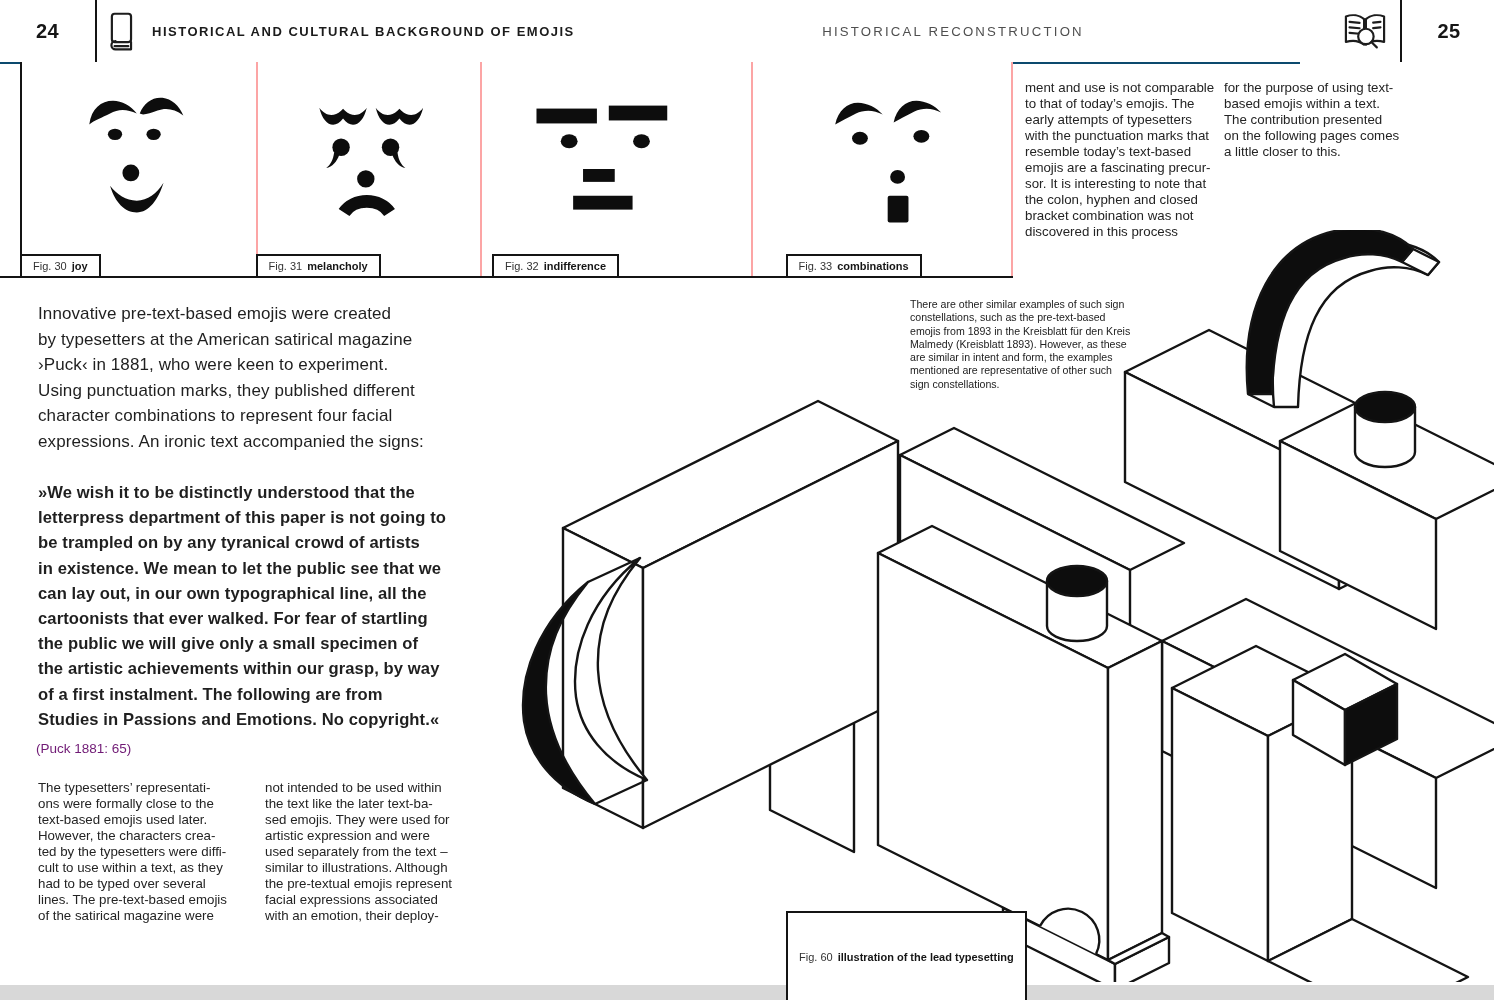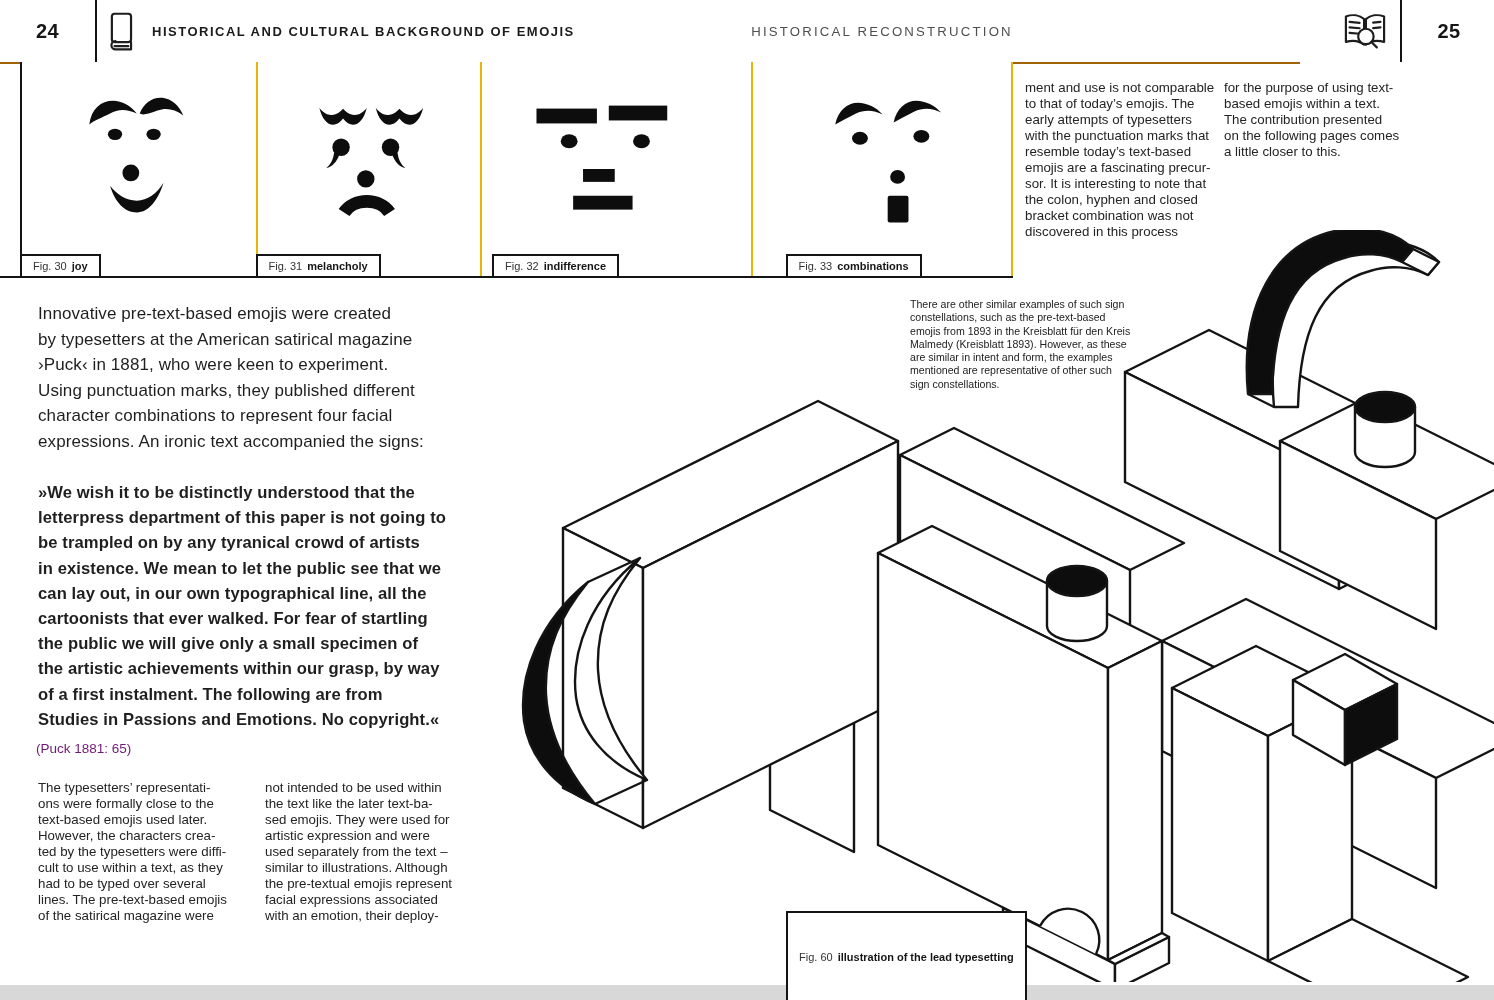--- a/index.html
+++ b/index.html
@@ -2,35 +2,35 @@
 <html><head>
 <meta charset="utf-8">
 <style>
   html,body{margin:0;padding:0;background:#e8e8e8;}
   .spread{
     position:relative;width:1494px;height:1000px;background:#ffffff;
     font-family:"Liberation Sans","DejaVu Sans",sans-serif;color:#1f1f1f;
     overflow:hidden;margin:0 auto;
   }
   
-  .header{position:absolute;left:0;top:0;width:1300px;height:62px;border-bottom:2px solid #a16207;background:#fff;text-align:center;}
+  .header{position:absolute;left:0;top:0;width:1300px;height:62px;border-bottom:2px solid #0c4a6e;background:#fff;text-align:center;}
   .pagenum-cell{position:absolute;top:0;height:62px;display:flex;align-items:center;justify-content:center;
     font-size:20px;font-weight:700;letter-spacing:.5px;color:#161616;}
   .pagenum-left{left:0;width:95px;border-right:2px solid #141414;}
   .pagenum-right{left:1400px;width:94px;border-left:2px solid #141414;}
   .hdr-icon{position:absolute;top:11px;}
   .hdr-icon svg{stroke:#1d1d1d;fill:none;stroke-width:2.4;stroke-linecap:round;stroke-linejoin:round;}
   .hdr-title{position:absolute;left:152px;top:0;height:62px;display:flex;align-items:center;
     font-size:13px;font-weight:700;letter-spacing:1.5px;color:#1b1b1b;}
-  .hdr-right-title{position:absolute;left:712px;top:0;height:62px;width:340px;display:flex;align-items:center;justify-content:center;
+  .hdr-right-title{position:absolute;left:783px;top:0;height:62px;width:340px;display:flex;align-items:center;justify-content:center;
     font-size:13.2px;font-weight:400;letter-spacing:2.2px;color:#4f4f4f;}
   
   .panels{position:absolute;left:20px;top:62px;width:993px;height:216px;display:flex;
     border-left:2px solid #141414;border-bottom:2px solid #141414;box-sizing:border-box;}
-  .panel{position:relative;height:100%;border-right:2px solid #eab308;box-sizing:border-box;background:#fff;}
+  .panel{position:relative;height:100%;border-right:2px solid #fca5a5;box-sizing:border-box;background:#fff;}
   .panel svg{position:absolute;left:0;top:0;width:100%;height:100%;}
   .p1{width:236px}.p2{width:225px}.p3{width:271px}.p4{width:261px}
   .fig-caption{position:absolute;bottom:-2px;display:flex;gap:5px;align-items:center;
     background:#fff;border:2px solid #141414;padding:4px 11px;font-size:11px;color:#161616;white-space:nowrap;}
   .fig-caption .fig-label{font-weight:400;color:#333;}
   .fig-caption .fig-name{font-weight:700;}
   .edge-line{position:absolute;left:0;top:276px;width:20px;height:2px;background:#141414;}
   
   .pre{white-space:pre-line;}
   .intro{position:absolute;left:38px;top:301px;width:480px;font-size:17px;line-height:25.6px;letter-spacing:.1px;}

